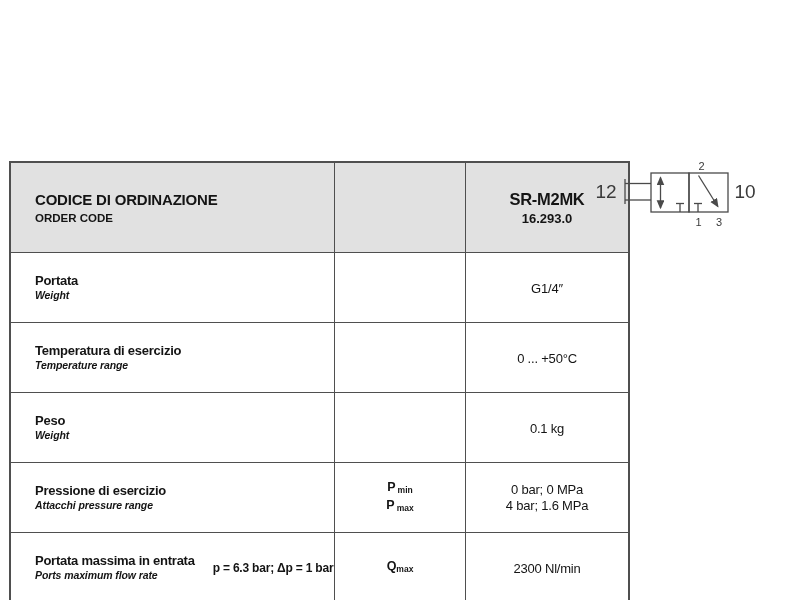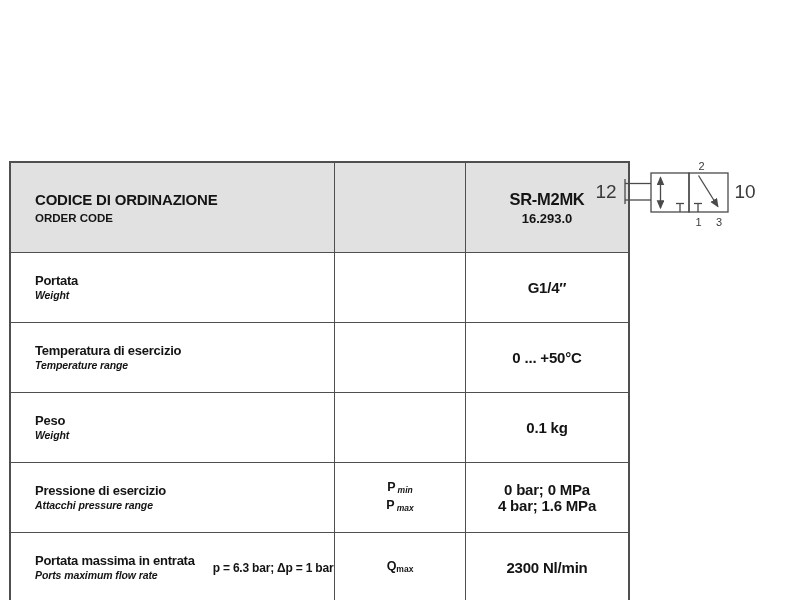--- a/index.html
+++ b/index.html
@@ -40,24 +40,24 @@
   .lblock{padding:3px 8px;}
   .lit{font-size:13px;font-weight:bold;letter-spacing:-0.25px;line-height:16px;color:var(--text);}
   .len{font-size:10.5px;font-weight:bold;font-style:italic;letter-spacing:-0.1px;line-height:13px;color:var(--text);}
 
   .title-it{font-size:15px;font-weight:bold;letter-spacing:-0.2px;line-height:19px;}
   .title-en{font-size:11.5px;font-weight:bold;line-height:15px;margin-top:2px;}
 
   .code{font-size:16.5px;font-weight:bold;letter-spacing:-0.3px;line-height:19px;}
   .codenum{font-size:13px;font-weight:bold;line-height:14px;margin-top:3px;}
 
-  .val{font-size:15px;font-weight:bold;letter-spacing:-0.2px;line-height:16px;}
+  .val{font-size:13px;font-weight:normal;letter-spacing:-0.2px;line-height:16px;}
   .sym{font-size:12.5px;font-weight:bold;line-height:15px;}
   .sym sub{font-size:8.5px;font-weight:bold;vertical-align:-2px;}
-  .sym sub.sp{margin-left:2px;font-style:italic;}
+  .sym sub.sp{margin-left:2px;}
 
   .flexcell{display:flex;align-items:center;justify-content:space-between;padding-right:30px;gap:10px;}
   .flexcell .lblock{flex:0 0 auto;}
   .cond{font-size:12px;font-weight:bold;letter-spacing:-0.2px;white-space:nowrap;}
 
   
   .diagram{position:absolute;left:583px;top:148px;width:190px;height:92px;}
   .diagram svg{display:block;}
   .dg-big{font-size:19px;fill:var(--diagram-text);font-family:"Liberation Sans",sans-serif;}
   .dg-small{font-size:11px;fill:var(--diagram-text);font-family:"Liberation Sans",sans-serif;}

